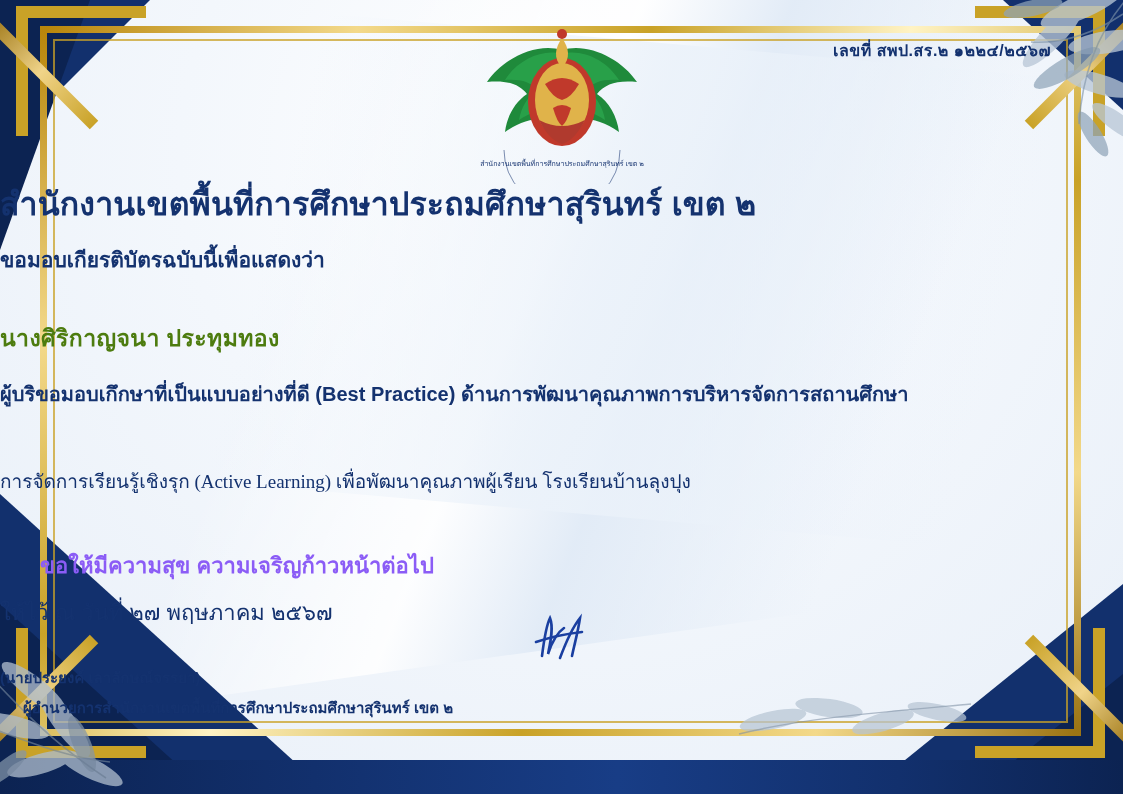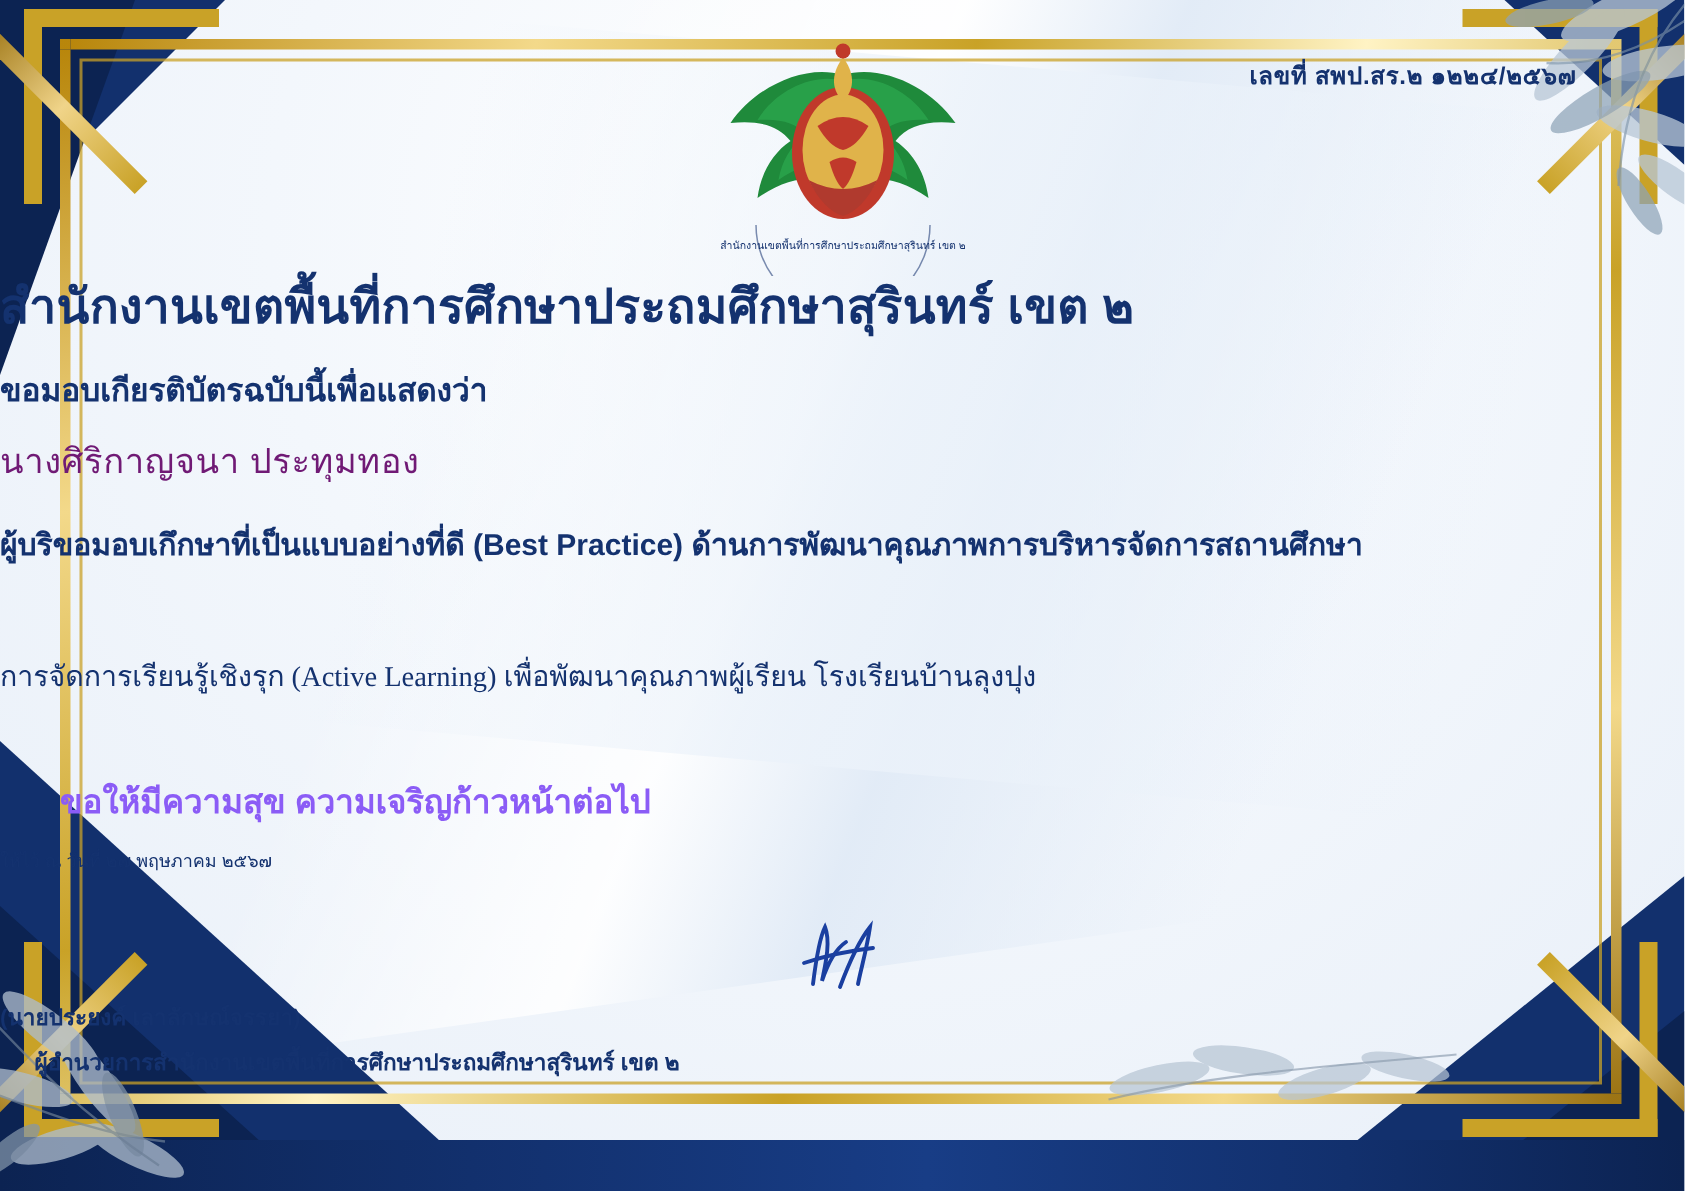--- a/index.html
+++ b/index.html
@@ -198,24 +198,24 @@
     color: #14326f;
     letter-spacing: 0.2px;
   }
   .subtitle {
     margin-top: 14px;
     font-size: 21px;
     font-weight: bold;
     color: #14326f;
   }
   .recipient {
-    margin-top: 13px;
+    margin-top: 44px;
     font-size: 23px;
-    font-weight: normal;
-    color: #701a75;
+    font-weight: bold;
+    color: #4d7c0f;
     letter-spacing: 0.4px;
   }
   .award-line {
     margin-top: 22px;
     font-size: 20px;
     font-weight: bold;
     color: #14326f;
   }
   .detail-line {
     margin-top: 56px;
@@ -225,21 +225,21 @@
   }
   .wish-line {
     margin-top: 52px;
     font-size: 22px;
     font-weight: bold;
     color: #8b5cf6;
     margin-left: 40px;
   }
   .date-line {
     margin-top: 12px;
-    font-size: 12px;
+    font-size: 22px;
     color: #14326f;
   }
   .signature-area {
     position: absolute;
     left: 0; right: 0;
     top: 612px;
   }
   .signature-mark {
     height: 52px;
     display: flex;

